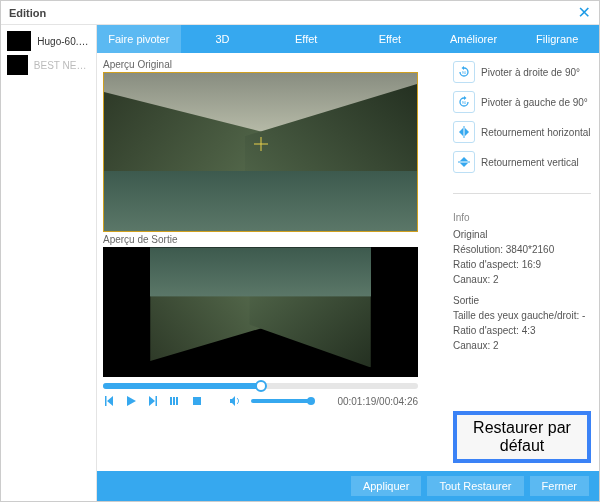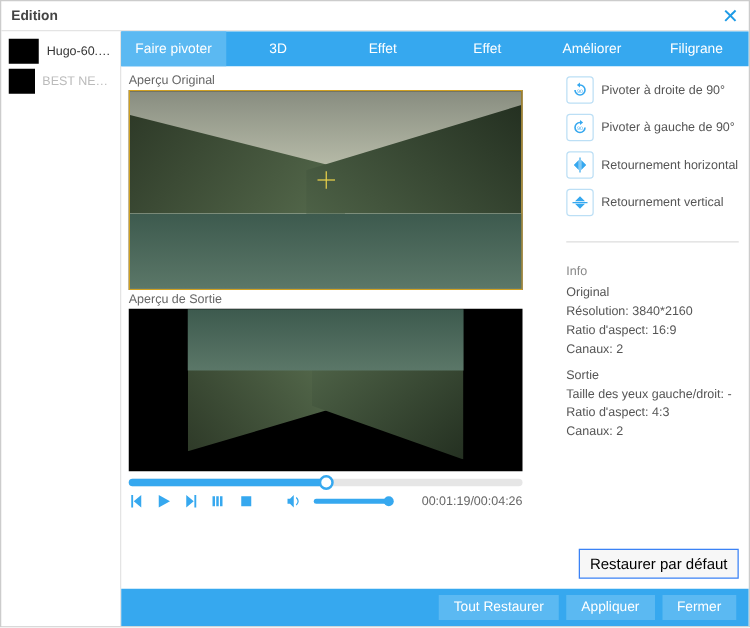--- a/index.html
+++ b/index.html
@@ -46,21 +46,21 @@
 .vol { width:60px; height:4px; background:#36a8ef; border-radius:2px; position:relative; }
 .vol .vk { position:absolute; right:0; top:50%; width:8px; height:8px; background:#36a8ef; border-radius:50%; transform:translate(50%,-50%); }
 .time { color:#666; font-size:10px; }
 .right { width:150px; padding:8px 8px 8px 4px; display:flex; flex-direction:column; }
 .rot-btn { display:flex; align-items:center; gap:6px; margin-bottom:8px; cursor:pointer; }
 .rot-ico { width:22px; height:22px; border:1px solid #bcdff5; border-radius:3px; display:flex; align-items:center; justify-content:center; color:#36a8ef; font-size:11px; }
 .rot-btn span { font-size:10px; color:#555; }
 .info-sep { border-top:1px solid #ddd; margin:12px 0 6px; }
 .info-title { color:#888; font-size:10px; margin-bottom:4px;margin-top:12px; }
 .info-block { font-size:10px; color:#555; line-height:1.5; margin-bottom:6px; }
-.restore { align-self:flex-end; margin-top:auto; padding:4px 8px; border:1px solid #3b82f6; background:#f7f7f7; font-size:12px; cursor:pointer; }
+.restore { align-self:flex-end; margin-top:auto; padding:4px 8px; border:4px solid #3b82f6; background:#f7f7f7; font-size:16px; cursor:pointer; }
 .footer { background:#36a8ef; height:30px; display:flex; justify-content:flex-end; align-items:center; gap:6px; padding:0 10px; }
 .footer button { background:#5bb9f2; border:none; color:#fff; padding:4px 12px; font-size:11px; cursor:pointer; }
 svg { display:block; }
 </style>
 </head>
 <body>
 
 <div class="window">
   <div class="titlebar">
     <div class="title">Edition</div>
@@ -200,19 +200,19 @@
           <div class="info-block">
             <div>Sortie</div>
             <div><span>Taille des yeux gauche/droit:</span> <span>-</span></div>
             <div><span>Ratio d'aspect:</span> <span>4:3</span></div>
             <div><span>Canaux:</span> <span>2</span></div>
           </div>
           <button class="restore">Restaurer par défaut</button>
         </div>
       </div>
       <div class="footer">
+        <button>Appliquer</button>
         <button>Tout Restaurer</button>
-        <button>Appliquer</button>
         <button>Fermer</button>
       </div>
     </div>
   </div>
 </div>
 
 </body></html>

